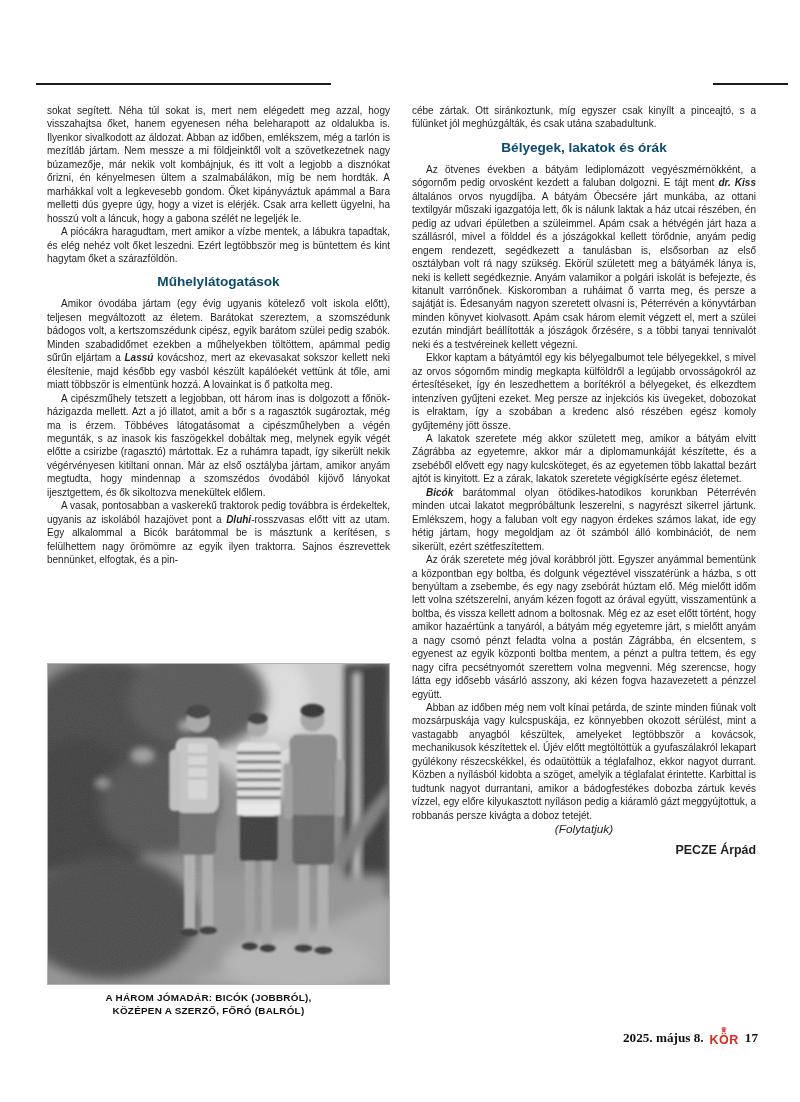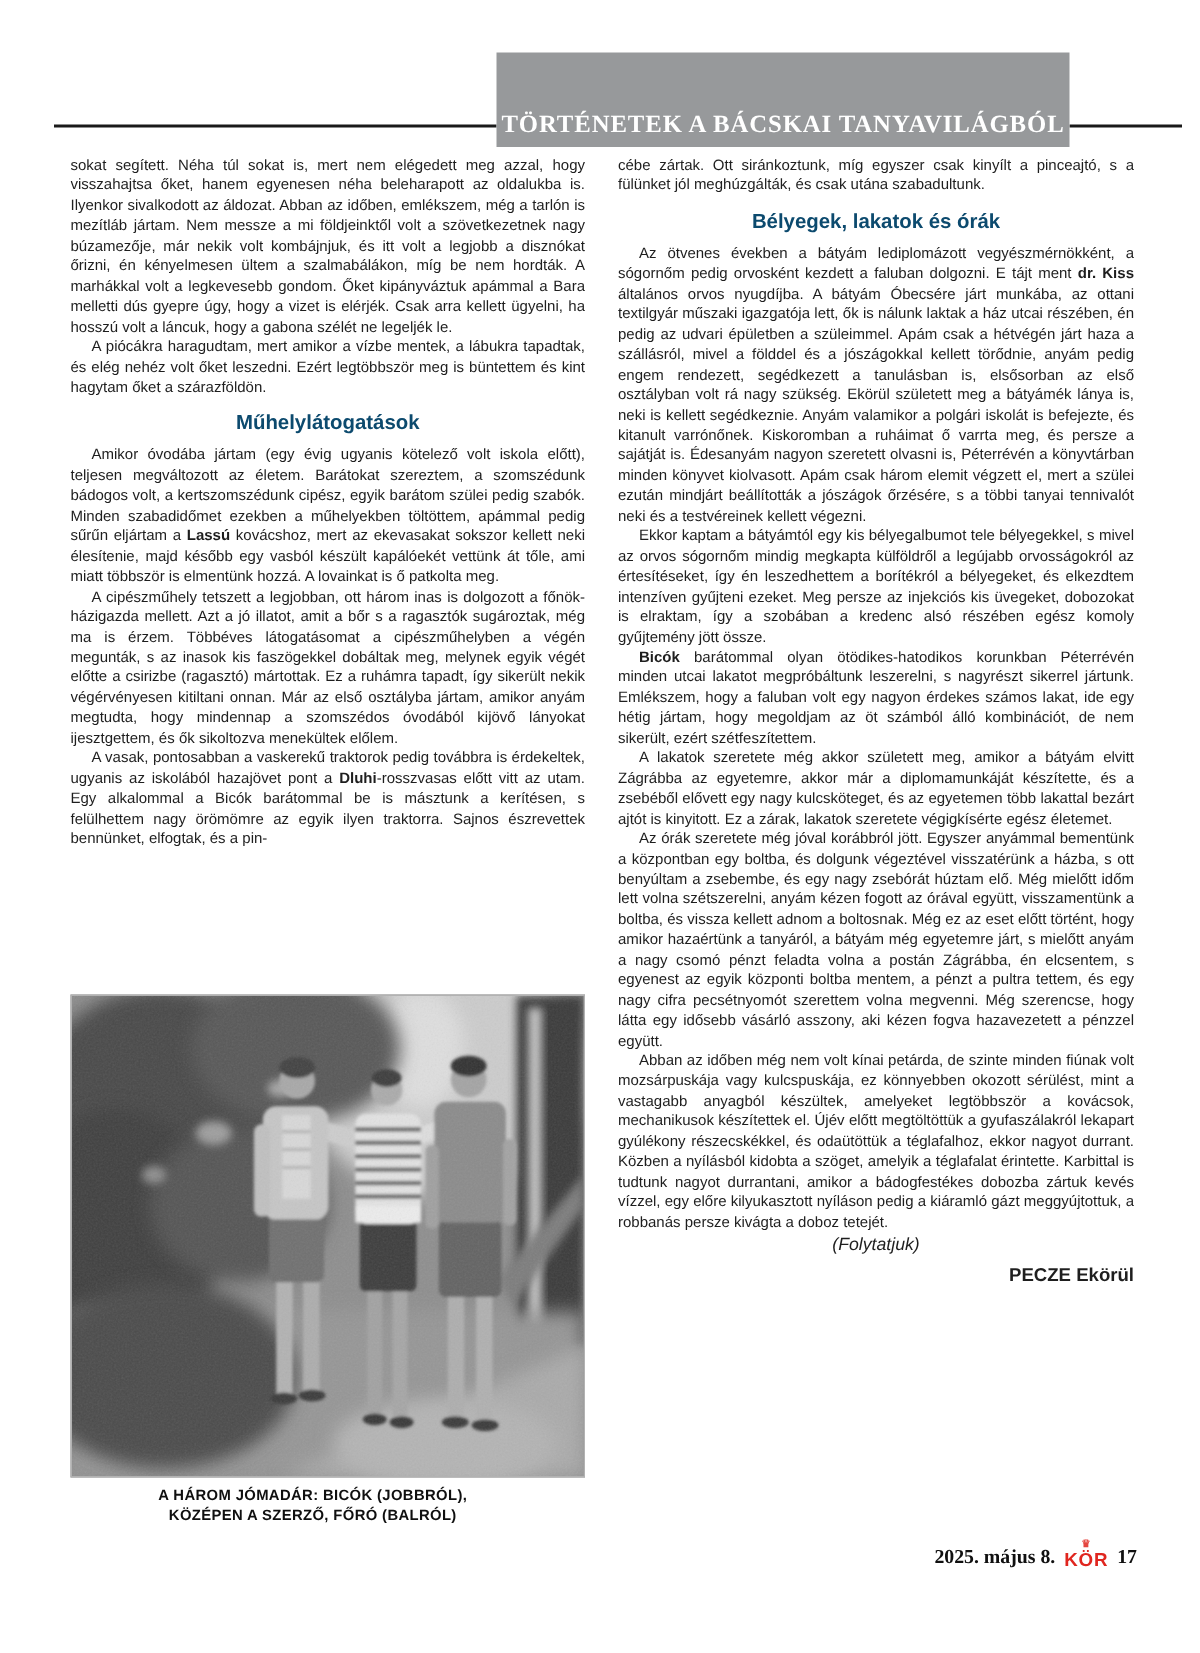--- a/index.html
+++ b/index.html
@@ -16,21 +16,21 @@
   .rule-right{left:713px;top:83px;width:75px;}
   .header-box{position:absolute;left:331px;top:35px;width:382px;height:63px;
       background:var(--header_box);display:flex;align-items:flex-end;justify-content:center;
       box-sizing:border-box;padding-bottom:5px;}
   .header-title{font-family:"Liberation Serif",serif;font-weight:bold;color:#ffffff;
       font-size:16.5px;letter-spacing:0.6px;white-space:nowrap;}
   .col{position:absolute;top:104px;overflow:hidden;text-align:justify;}
   .col-left{left:47px;width:343px;height:557px;}
   .col-right{left:412px;width:344px;height:935px;}
   .body-p{margin:0;font-size:10px;line-height:13.45px;color:var(--text);}
-  .body-p .b{font-weight:bold;}
+  .body-p .b{font-weight:bold;font-style:italic;}
   .ind{text-indent:14px;}
   .col-heading{text-align:center;font-weight:bold;font-size:13.6px;color:#0c4a6e;
       margin:9px 0 8px 0;line-height:15px;}
   .continuation{text-align:center;font-style:italic;font-size:11.8px;margin-top:0;line-height:14px;}
   .author{text-align:right;font-weight:bold;font-size:12.4px;margin-top:7px;line-height:14px;}
   .photo-frame{position:absolute;left:47px;top:663px;width:343px;height:322px;
       border:1px solid #b2b2b2;box-sizing:border-box;background:#8e8e8e;}
   .photo-frame svg{display:block;width:100%;height:100%;}
   .caption{position:absolute;left:37px;top:992px;width:343px;text-align:center;
       font-weight:bold;font-size:9.9px;line-height:12.6px;letter-spacing:0.25px;color:#0f0f0f;}
@@ -43,46 +43,43 @@
       font-size:7px;line-height:1;color:var(--logo_red);opacity:.85;}
   .page-number{font-size:13.2px;}
 </style>
 </head>
 <body>
 
 <div class="page">
 
   <div class="rule rule-left"></div>
   <div class="rule rule-right"></div>
-  <div class="header-box">
-    <span class="header-title">TÖRTÉNETEK A BÁCSKAI TANYAVILÁGBÓL</span>
-  </div>
 
   <div class="col col-left">
       <p class="body-p"><span>sokat segített. Néha túl sokat is, mert nem elégedett meg azzal, hogy visszahajtsa őket, hanem egyenesen néha beleharapott az oldalukba is. Ilyenkor sivalkodott az áldozat. Abban az időben, emlékszem, még a tarlón is mezítláb jártam. Nem messze a mi földjeinktől volt a szövetkezetnek nagy búzamezője, már nekik volt kombájnjuk, és itt volt a legjobb a disznókat őrizni, én kényelmesen ültem a szalmabálákon, míg be nem hordták. A marhákkal volt a legkevesebb gondom. Őket kipányváztuk apámmal a Bara melletti dús gyepre úgy, hogy a vizet is elérjék. Csak arra kellett ügyelni, ha hosszú volt a láncuk, hogy a gabona szélét ne legeljék le.</span></p>
       <p class="body-p ind"><span>A piócákra haragudtam, mert amikor a vízbe mentek, a lábukra tapadtak, és elég nehéz volt őket leszedni. Ezért legtöbbször meg is büntettem és kint hagytam őket a szárazföldön.</span></p>
       <div class="col-heading">Műhelylátogatások</div>
       <p class="body-p ind"><span>Amikor óvodába jártam (egy évig ugyanis kötelező volt iskola előtt), teljesen megváltozott az életem. Barátokat szereztem, a szomszédunk bádogos volt, a kertszomszédunk cipész, egyik barátom szülei pedig szabók. Minden szabadidőmet ezekben a műhelyekben töltöttem, apámmal pedig sűrűn eljártam a </span><span class="b">Lassú</span><span> kovácshoz, mert az ekevasakat sokszor kellett neki élesítenie, majd később egy vasból készült kapálóekét vettünk át tőle, ami miatt többször is elmentünk hozzá. A lovainkat is ő patkolta meg.</span></p>
       <p class="body-p ind"><span>A cipészműhely tetszett a legjobban, ott három inas is dolgozott a főnök-házigazda mellett. Azt a jó illatot, amit a bőr s a ragasztók sugároztak, még ma is érzem. Többéves látogatásomat a cipészműhelyben a végén megunták, s az inasok kis faszögekkel dobáltak meg, melynek egyik végét előtte a csirizbe (ragasztó) mártottak. Ez a ruhámra tapadt, így sikerült nekik végérvényesen kitiltani onnan. Már az első osztályba jártam, amikor anyám megtudta, hogy mindennap a szomszédos óvodából kijövő lányokat ijesztgettem, és ők sikoltozva menekültek előlem.</span></p>
       <p class="body-p ind"><span>A vasak, pontosabban a vaskerekű traktorok pedig továbbra is érdekeltek, ugyanis az iskolából hazajövet pont a </span><span class="b">Dluhi</span><span>-rosszvasas előtt vitt az utam. Egy alkalommal a Bicók barátommal be is másztunk a kerítésen, s felülhettem nagy örömömre az egyik ilyen traktorra. Sajnos észrevettek bennünket, elfogtak, és a pin-</span></p>
     </div>
 
   <div class="col col-right">
     <div>
         <p class="body-p"><span>cébe zártak. Ott siránkoztunk, míg egyszer csak kinyílt a pinceajtó, s a fülünket jól meghúzgálták, és csak utána szabadultunk.</span></p>
         <div class="col-heading">Bélyegek, lakatok és órák</div>
         <p class="body-p ind"><span>Az ötvenes években a bátyám lediplomázott vegyészmérnökként, a sógornőm pedig orvosként kezdett a faluban dolgozni. E tájt ment </span><span class="b">dr. Kiss</span><span> általános orvos nyugdíjba. A bátyám Óbecsére járt munkába, az ottani textilgyár műszaki igazgatója lett, ők is nálunk laktak a ház utcai részében, én pedig az udvari épületben a szüleimmel. Apám csak a hétvégén járt haza a szállásról, mivel a földdel és a jószágokkal kellett törődnie, anyám pedig engem rendezett, segédkezett a tanulásban is, elsősorban az első osztályban volt rá nagy szükség. Ekörül született meg a bátyámék lánya is, neki is kellett segédkeznie. Anyám valamikor a polgári iskolát is befejezte, és kitanult varrónőnek. Kiskoromban a ruháimat ő varrta meg, és persze a sajátját is. Édesanyám nagyon szeretett olvasni is, Péterrévén a könyvtárban minden könyvet kiolvasott. Apám csak három elemit végzett el, mert a szülei ezután mindjárt beállították a jószágok őrzésére, s a többi tanyai tennivalót neki és a testvéreinek kellett végezni.</span></p>
         <p class="body-p ind"><span>Ekkor kaptam a bátyámtól egy kis bélyegalbumot tele bélyegekkel, s mivel az orvos sógornőm mindig megkapta külföldről a legújabb orvosságokról az értesítéseket, így én leszedhettem a borítékról a bélyegeket, és elkezdtem intenzíven gyűjteni ezeket. Meg persze az injekciós kis üvegeket, dobozokat is elraktam, így a szobában a kredenc alsó részében egész komoly gyűjtemény jött össze.</span></p>
+        <p class="body-p ind"><span>A lakatok szeretete még akkor született meg, amikor a bátyám elvitt Zágrábba az egyetemre, akkor már a diplomamunkáját készítette, és a zsebéből elővett egy nagy kulcsköteget, és az egyetemen több lakattal bezárt ajtót is kinyitott. Ez a zárak, lakatok szeretete végigkísérte egész életemet.</span></p>
         <p class="body-p ind"><span class="b">Bicók</span><span> barátommal olyan ötödikes-hatodikos korunkban Péterrévén minden utcai lakatot megpróbáltunk leszerelni, s nagyrészt sikerrel jártunk. Emlékszem, hogy a faluban volt egy nagyon érdekes számos lakat, ide egy hétig jártam, hogy megoldjam az öt számból álló kombinációt, de nem sikerült, ezért szétfeszítettem.</span></p>
-        <p class="body-p ind"><span>A lakatok szeretete még akkor született meg, amikor a bátyám elvitt Zágrábba az egyetemre, akkor már a diplomamunkáját készítette, és a zsebéből elővett egy nagy kulcsköteget, és az egyetemen több lakattal bezárt ajtót is kinyitott. Ez a zárak, lakatok szeretete végigkísérte egész életemet.</span></p>
         <p class="body-p ind"><span>Az órák szeretete még jóval korábbról jött. Egyszer anyámmal bementünk a központban egy boltba, és dolgunk végeztével visszatérünk a házba, s ott benyúltam a zsebembe, és egy nagy zsebórát húztam elő. Még mielőtt időm lett volna szétszerelni, anyám kézen fogott az órával együtt, visszamentünk a boltba, és vissza kellett adnom a boltosnak. Még ez az eset előtt történt, hogy amikor hazaértünk a tanyáról, a bátyám még egyetemre járt, s mielőtt anyám a nagy csomó pénzt feladta volna a postán Zágrábba, én elcsentem, s egyenest az egyik központi boltba mentem, a pénzt a pultra tettem, és egy nagy cifra pecsétnyomót szerettem volna megvenni. Még szerencse, hogy látta egy idősebb vásárló asszony, aki kézen fogva hazavezetett a pénzzel együtt.</span></p>
         <p class="body-p ind"><span>Abban az időben még nem volt kínai petárda, de szinte minden fiúnak volt mozsárpuskája vagy kulcspuskája, ez könnyebben okozott sérülést, mint a vastagabb anyagból készültek, amelyeket legtöbbször a kovácsok, mechanikusok készítettek el. Újév előtt megtöltöttük a gyufaszálakról lekapart gyúlékony részecskékkel, és odaütöttük a téglafalhoz, ekkor nagyot durrant. Közben a nyílásból kidobta a szöget, amelyik a téglafalat érintette. Karbittal is tudtunk nagyot durrantani, amikor a bádogfestékes dobozba zártuk kevés vízzel, egy előre kilyukasztott nyíláson pedig a kiáramló gázt meggyújtottuk, a robbanás persze kivágta a doboz tetejét.</span></p>
       </div>
     <div class="continuation">(Folytatjuk)</div>
-    <div class="author">PECZE Ekörül</div>
+    <div class="author">PECZE Árpád</div>
   </div>
 
   <div class="photo-frame">
     <svg viewBox="0 0 343 322" preserveAspectRatio="none">
       <defs>
         <filter id="b6" x="-40%" y="-40%" width="180%" height="180%">
             <feGaussianBlur stdDeviation="6"></feGaussianBlur>
           </filter>
         <filter id="b3" x="-40%" y="-40%" width="180%" height="180%">
             <feGaussianBlur stdDeviation="3"></feGaussianBlur>

